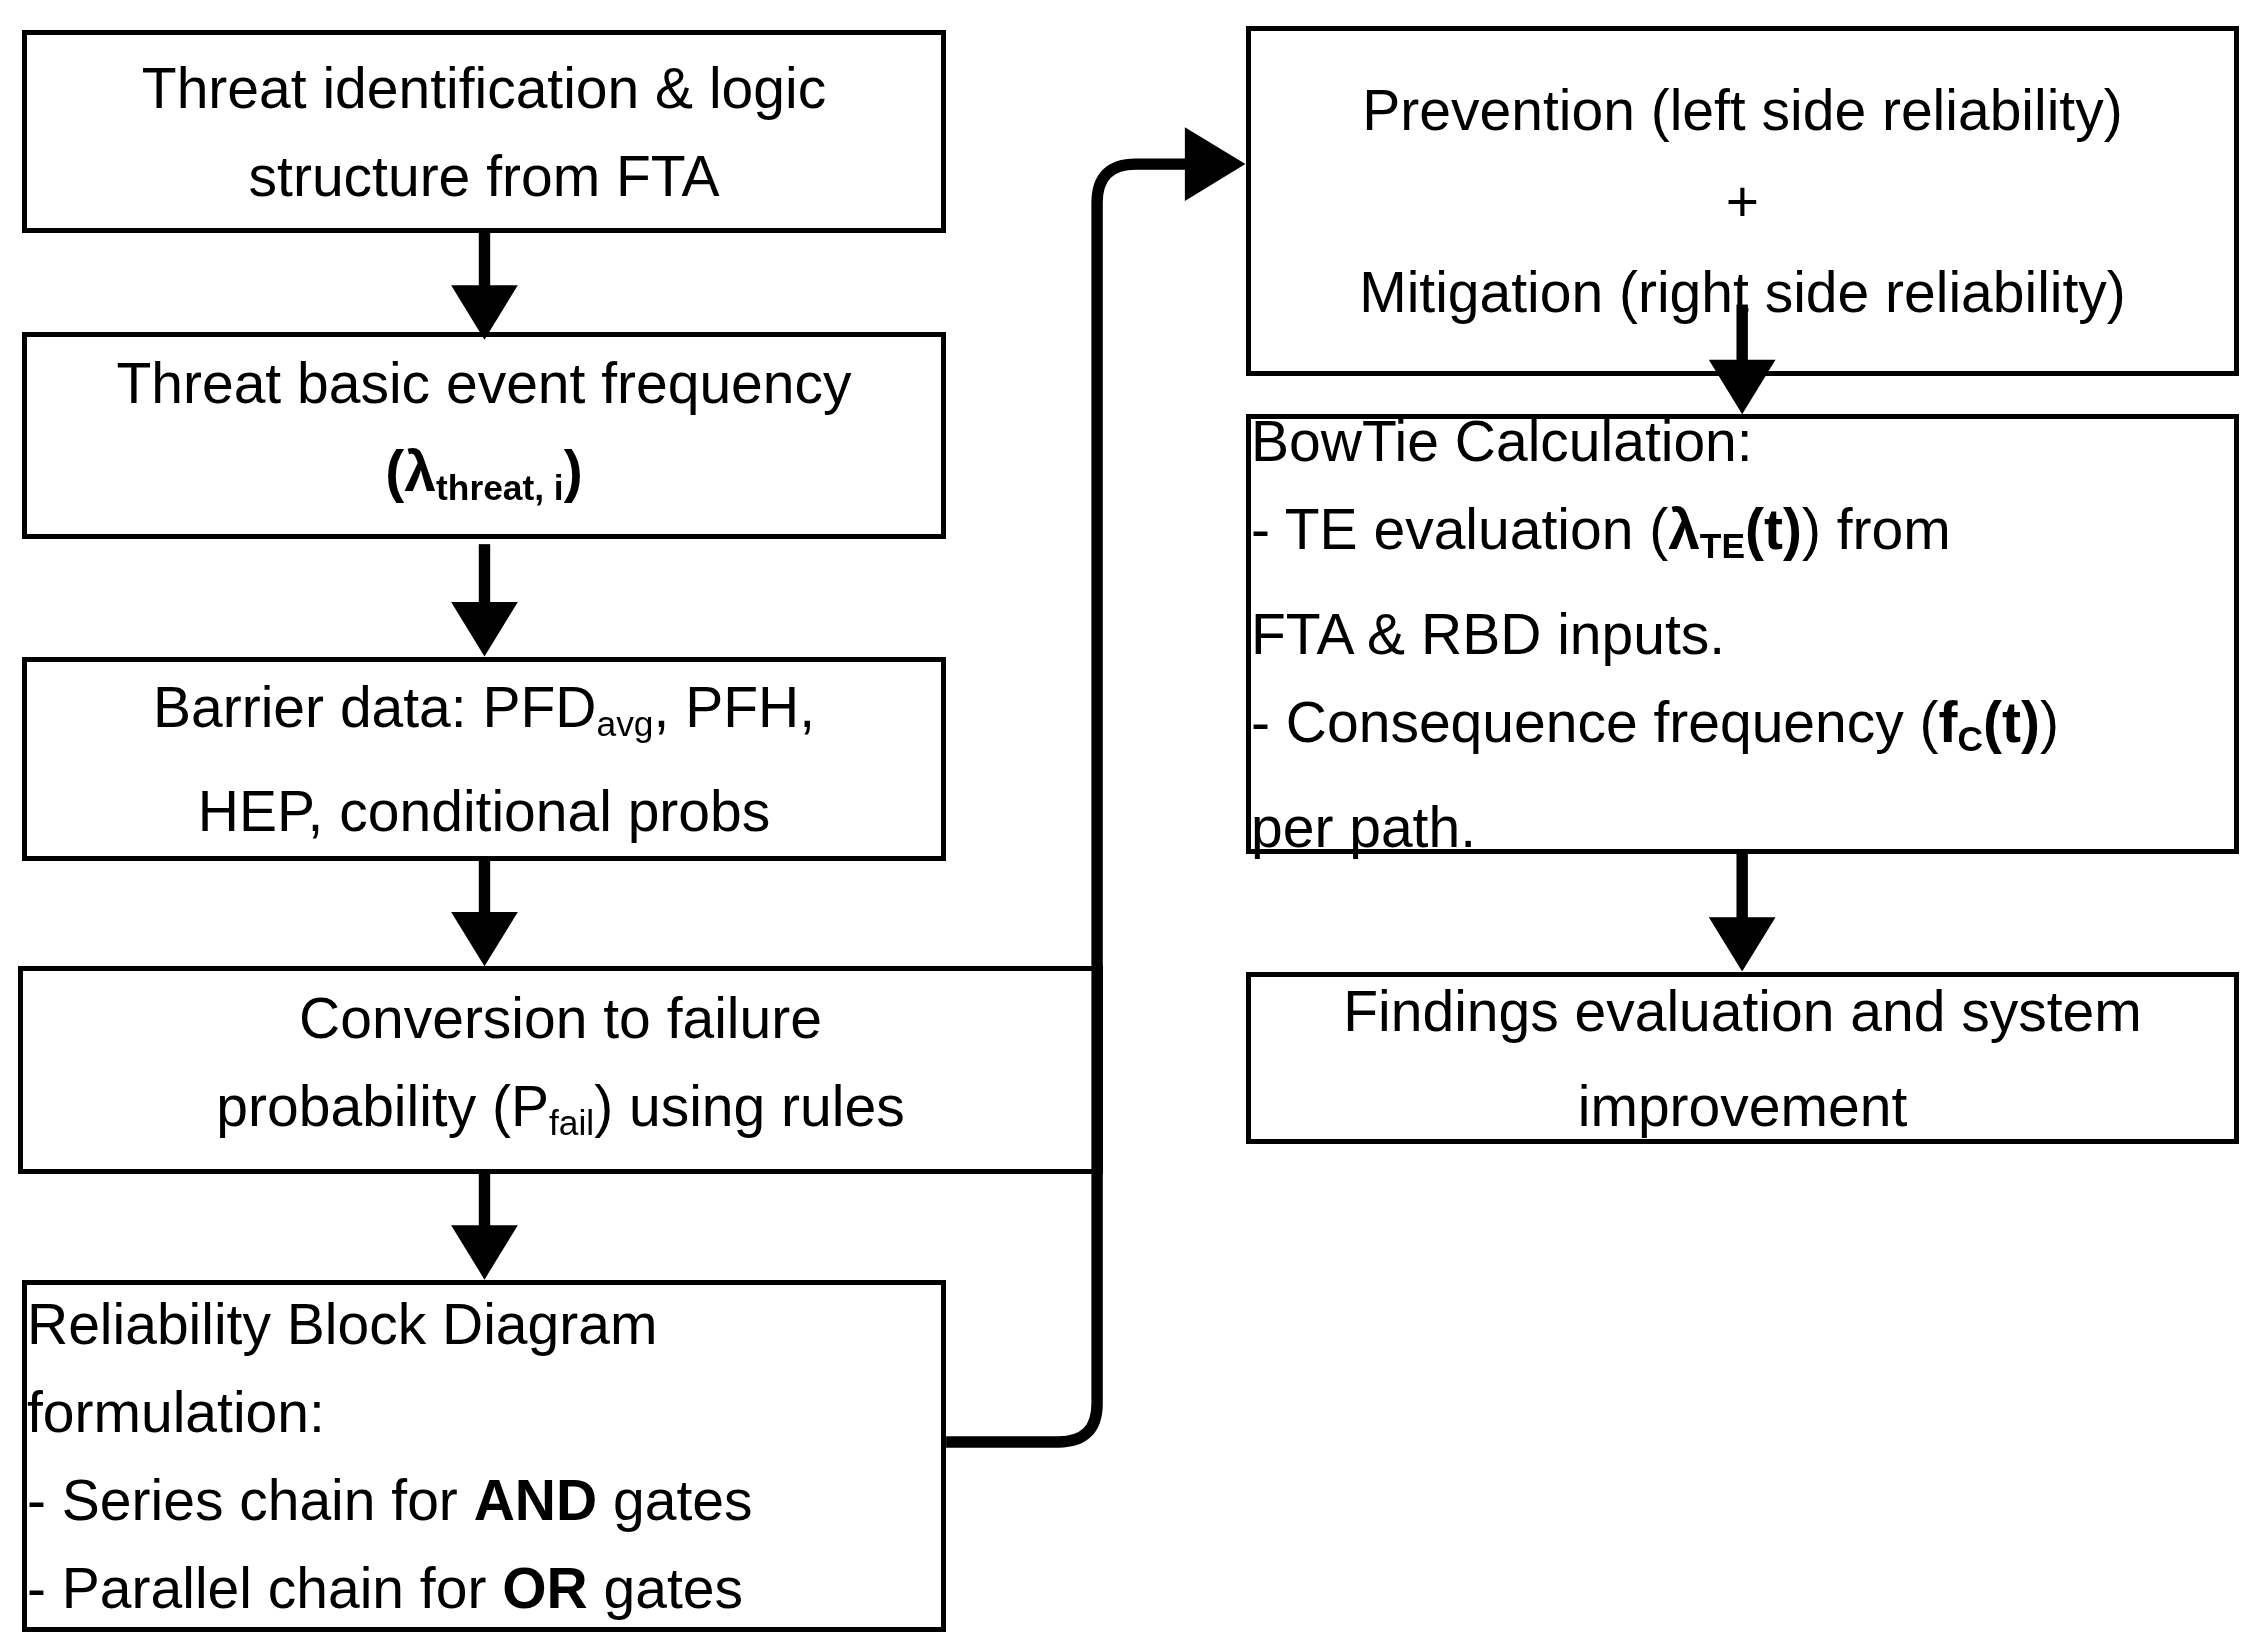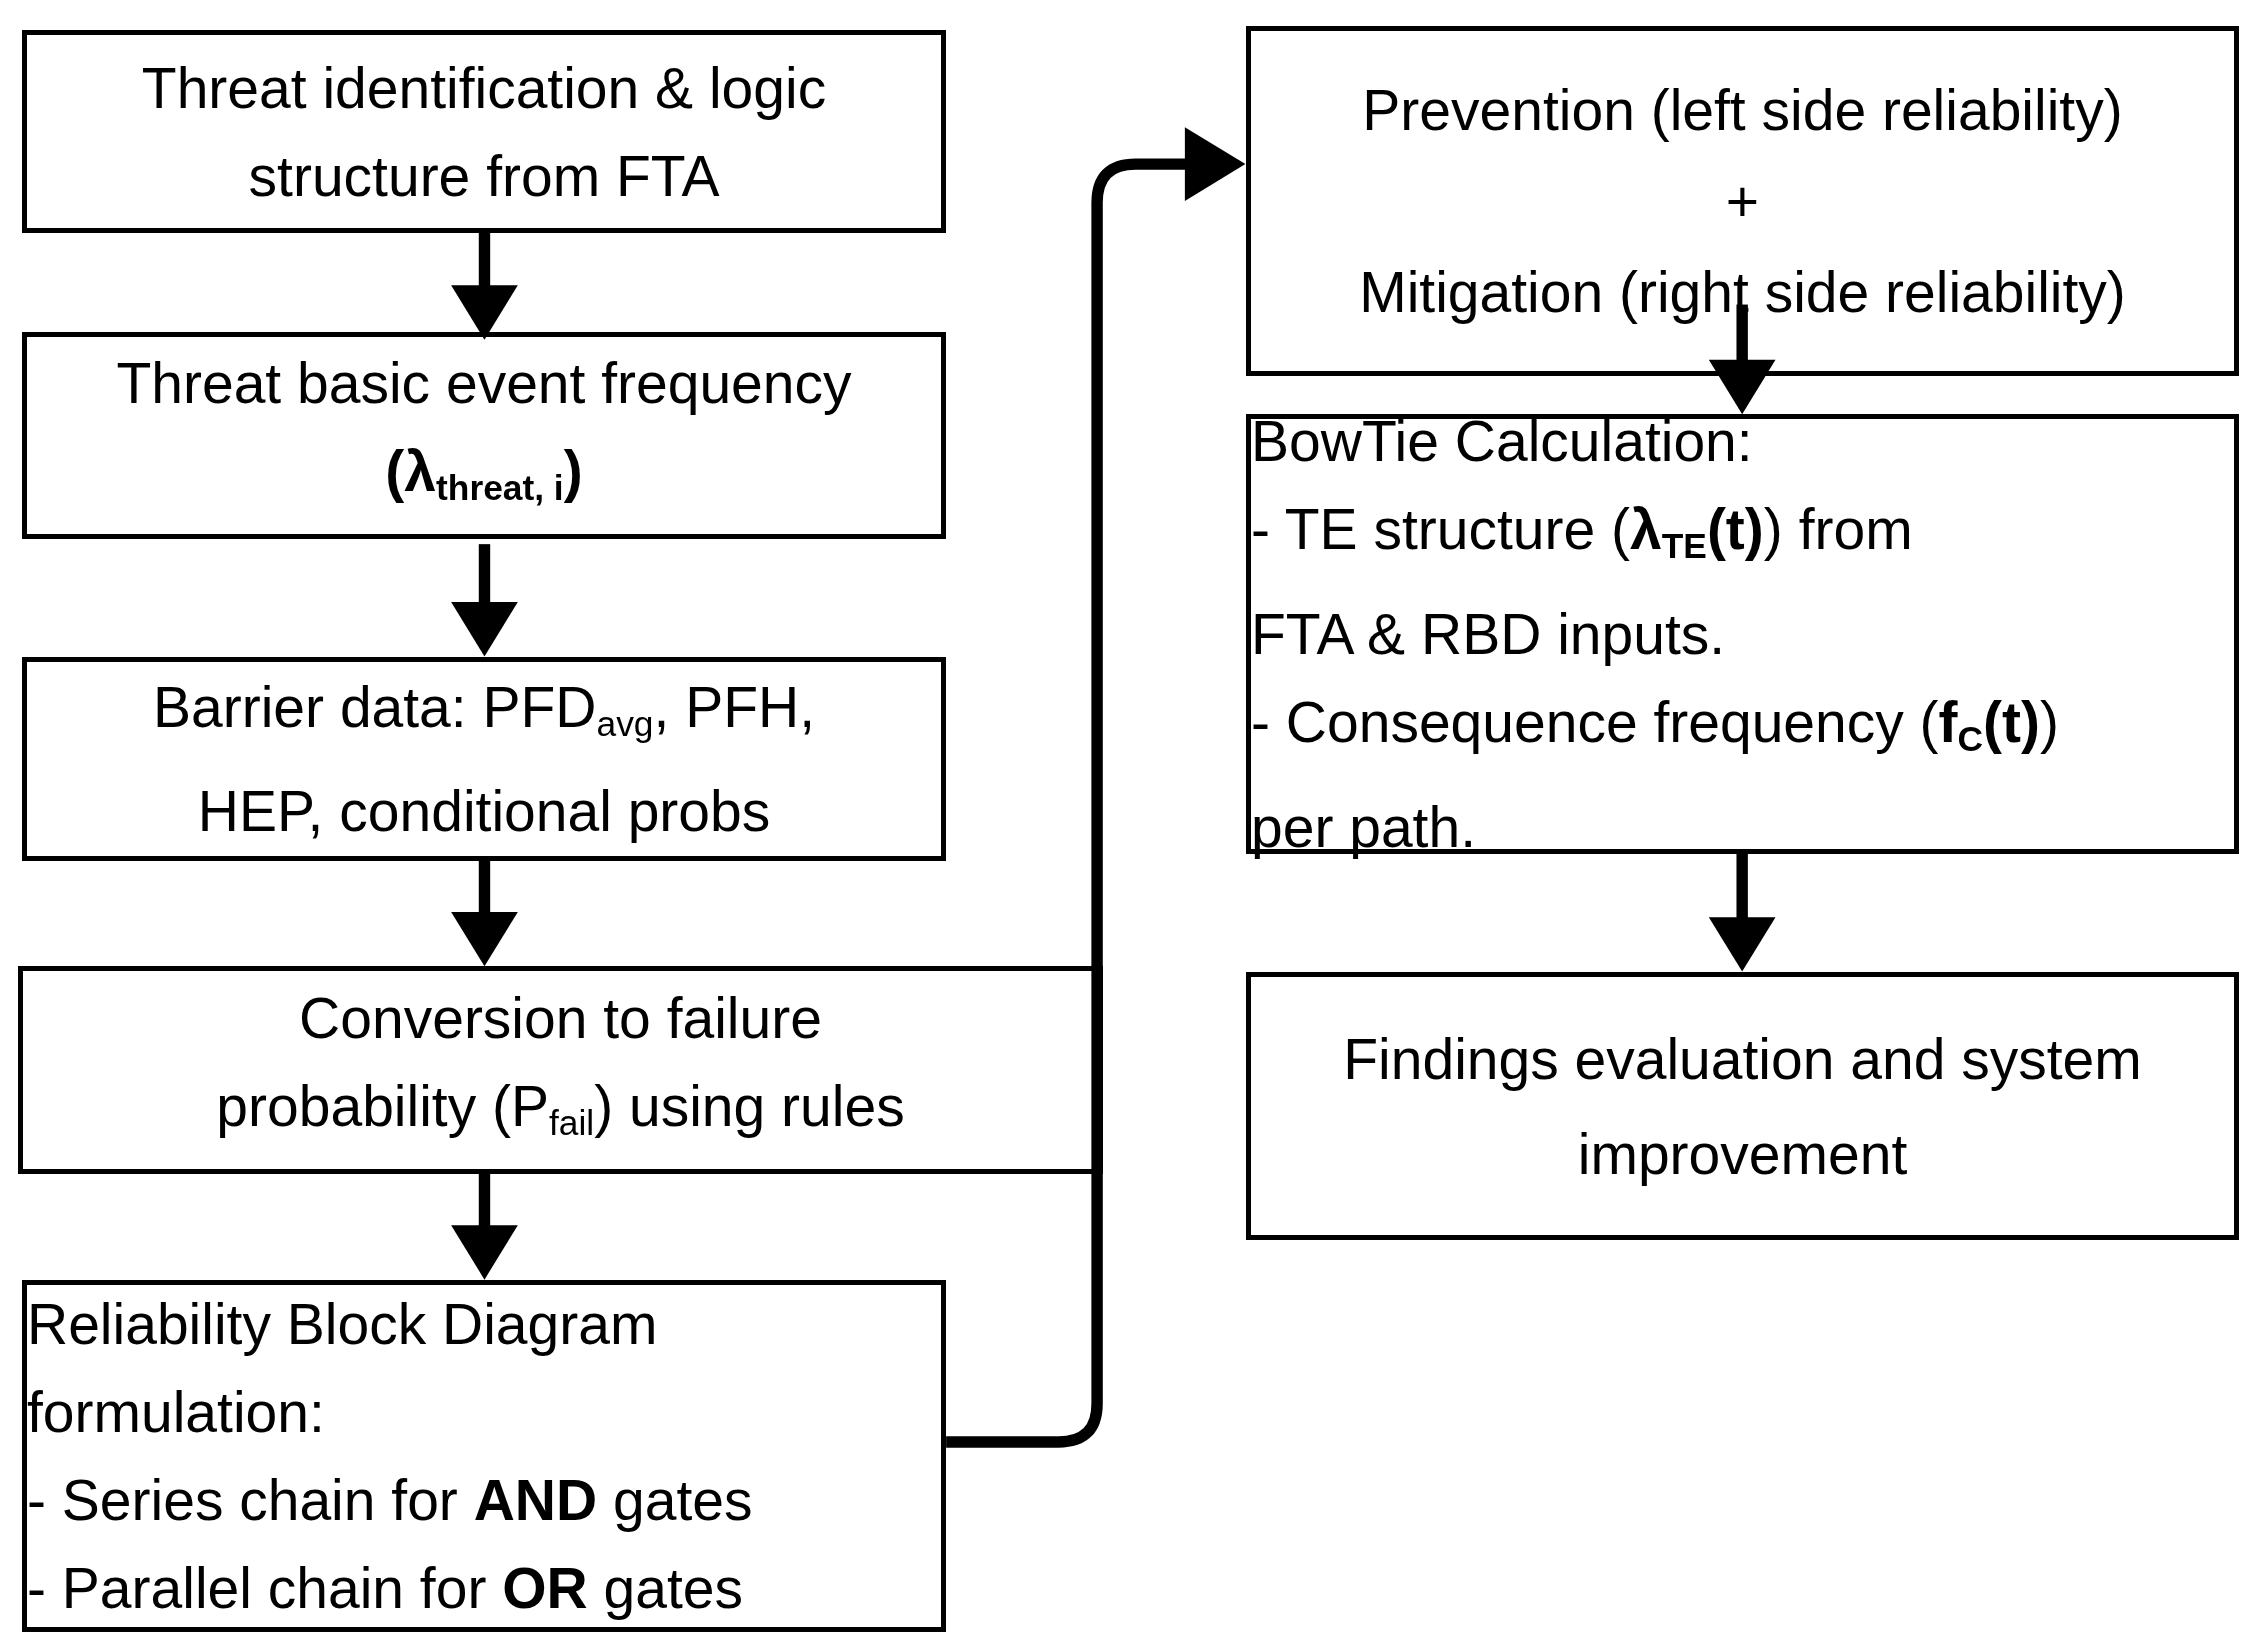--- a/index.html
+++ b/index.html
@@ -74,27 +74,27 @@
     </div>
 
   <div class="box align-center lh104" style="left:1246px; top:26px; width:993px; height:350px;">
       <div class="line"><span class="seg-n">Prevention (left side reliability)</span></div>
       <div class="line"><span class="seg-n">+</span></div>
       <div class="line"><span class="seg-n">Mitigation (right side reliability)</span></div>
     </div>
 
   <div class="box align-left" style="left:1246px; top:414px; width:993px; height:440px;">
       <div class="line"><span class="seg-n">BowTie Calculation:</span></div>
-      <div class="line"><span class="seg-n">- TE structure (</span><span class="seg-b">λ</span><span class="seg-bsub">TE</span><span class="seg-b">(t)</span><span class="seg-n">) from</span></div>
+      <div class="line"><span class="seg-n">- TE evaluation (</span><span class="seg-b">λ</span><span class="seg-bsub">TE</span><span class="seg-b">(t)</span><span class="seg-n">) from</span></div>
       <div class="line"><span class="seg-n">FTA &amp; RBD inputs.</span></div>
       <div class="line"><span class="seg-n">- Consequence frequency (</span><span class="seg-b">f</span><span class="seg-bsub">C</span><span class="seg-b">(t)</span><span class="seg-n">)</span></div>
       <div class="line"><span class="seg-n">per path.</span></div>
     </div>
 
-  <div class="box align-center" style="left:1246px; top:972px; width:993px; height:268px;gap:7px;">
+  <div class="box align-center" style="left:1246px; top:972px; width:993px; height:172px;gap:7px;">
       <div class="line"><span class="seg-n">Findings evaluation and system</span></div>
       <div class="line"><span class="seg-n">improvement</span></div>
     </div>
 
   <svg id="arrow-layer" viewBox="0 0 2575 1880" xmlns="http://www.w3.org/2000/svg">
 
     <g>
       <path class="stem" d="M552 262 V 327"></path>
       <polygon points="514,325 590,325 552,387"></polygon>
     </g>

